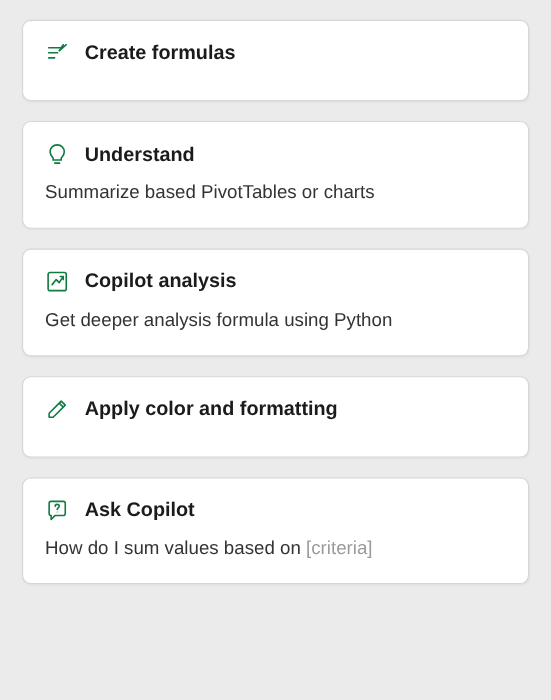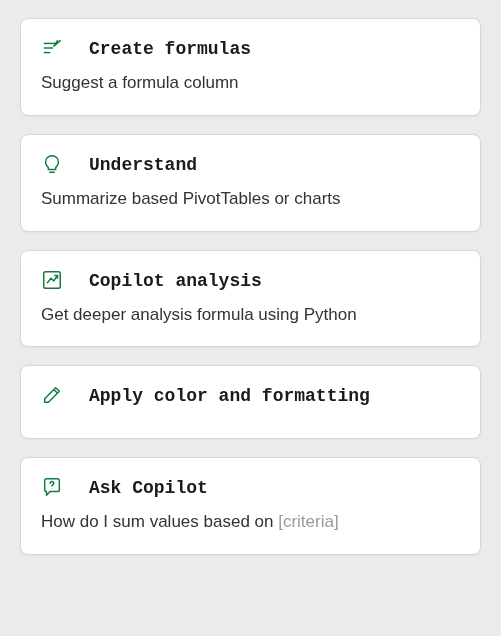--- a/index.html
+++ b/index.html
@@ -18,24 +18,23 @@
       background: #ffffff;
       border: 1px solid #d6d6d6;
       border-radius: 8px;
       padding: 18px 20px 20px 20px;
       margin-bottom: 18px;
       box-shadow: 0 1px 2px rgba(0,0,0,0.04);
       cursor: pointer;
     }
     .card-header {
       display: flex;
-      align-items: flex-end;
-      gap: 26px;
+      align-items: center;
+      gap: 14px;
       margin-bottom: 12px;
-      font-family: Liberation Mono, monospace;
     }
     .card-icon {
       width: 22px;
       height: 22px;
       flex-shrink: 0;
       display: flex;
       align-items: center;
       justify-content: center;
     }
     .card-icon svg {
@@ -66,23 +65,20 @@
   <div class="card-header">
     <span class="card-icon">
       <svg viewBox="0 0 24 24">
         <path d="M3 7 L17 7"></path>
         <path d="M3 12 L13 12"></path>
         <path d="M3 17 L10 17"></path>
         <path d="M18 4 L14 10 L21 4" stroke-linejoin="round" stroke-linecap="round"></path>
       </svg>
     </span>
     <span class="card-title">Create formulas</span>
-  </div>
-  <div class="card-desc">
-    <span>Suggest a formula column</span><span class="placeholder"></span>
   </div>
 </div>
 
 <div class="card">
   <div class="card-header">
     <span class="card-icon">
       <svg viewBox="0 0 24 24">
         <path d="M12 3 C8 3 5 6 5 10 C5 13 7 14.5 8 16 L8 18 L16 18 L16 16 C17 14.5 19 13 19 10 C19 6 16 3 12 3 Z"></path>
         <path d="M9 21 L15 21"></path>
       </svg>

